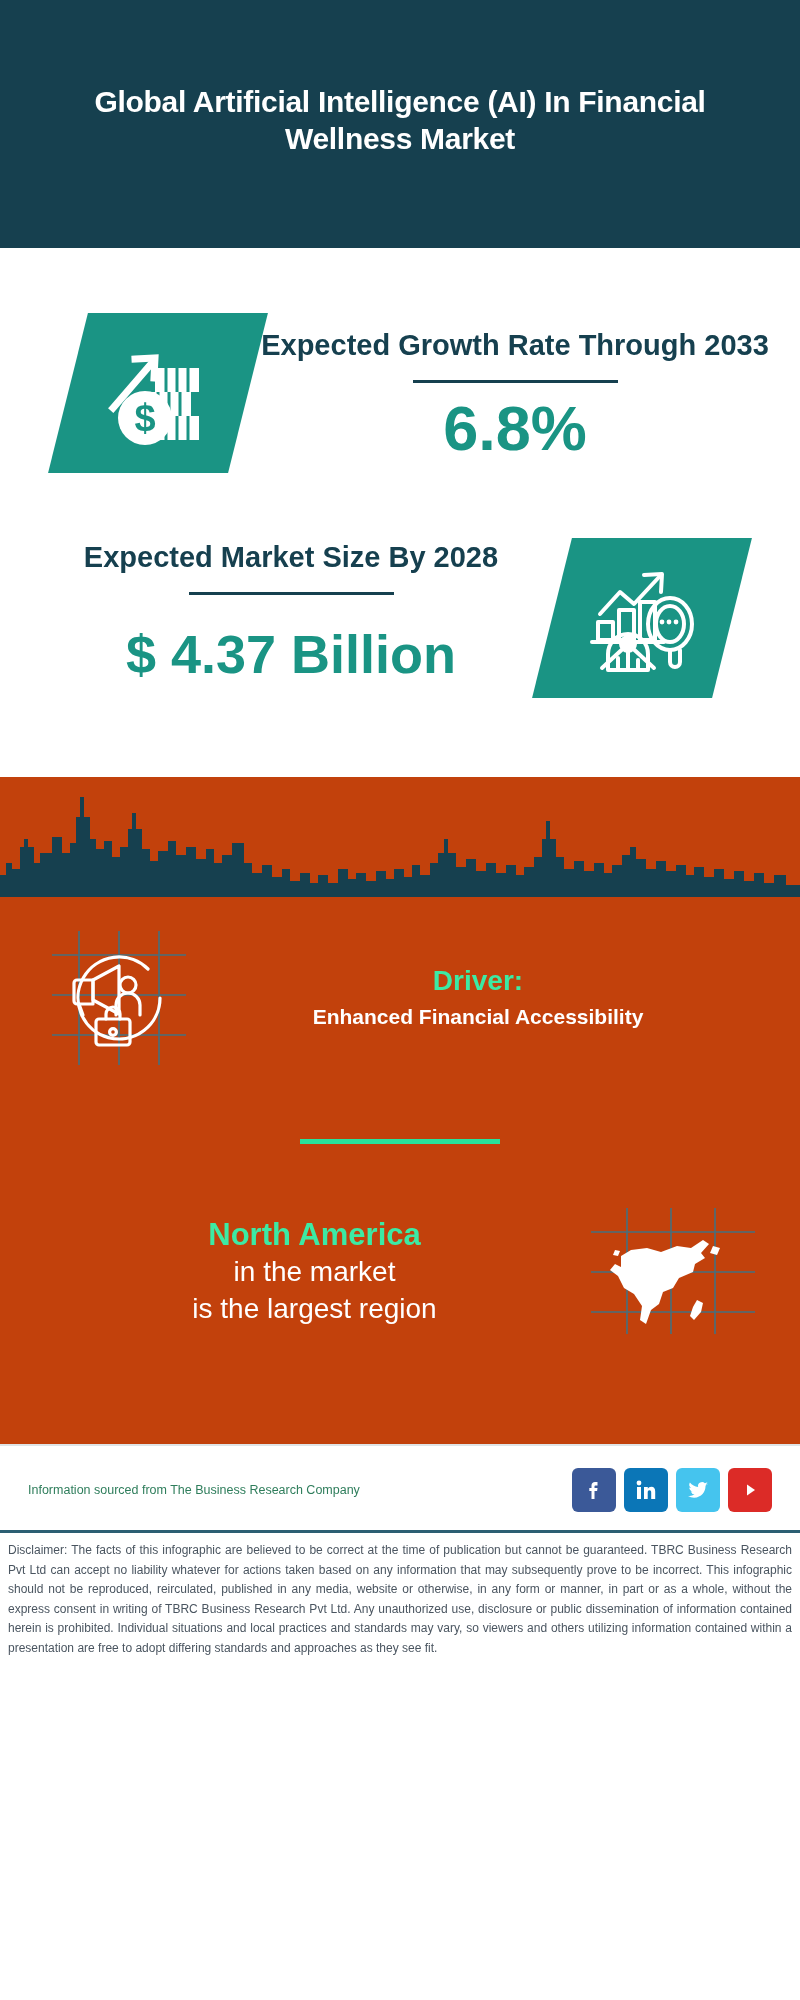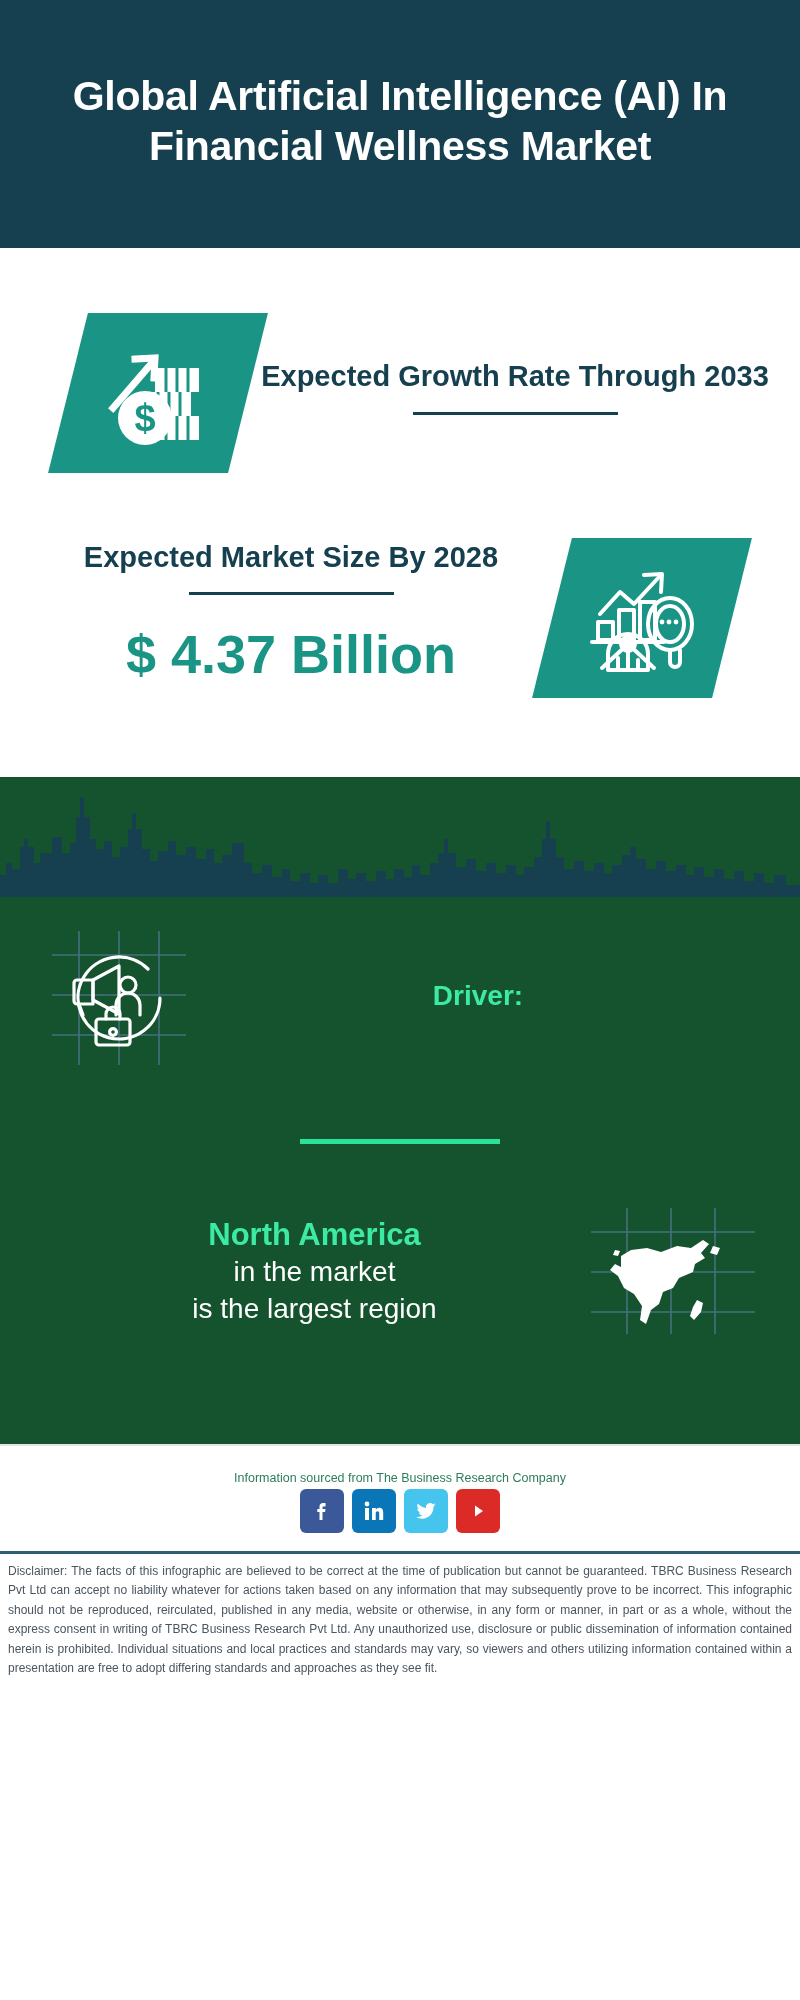--- a/index.html
+++ b/index.html
@@ -14,21 +14,21 @@
 
   
   .header {
     background:#16404f;
     height:248px;
     display:flex; align-items:center; justify-content:center;
     padding:8px 40px 14px;
   }
   .header h1 {
     color:#ffffff;
-    font-size:41px;
+    font-size:30px;
     font-weight:bold;
     line-height:1.22;
     text-align:center;
     letter-spacing:-0.3px;
   }
 
   
   .stat1 {
     position:relative; height:290px;
     display:flex; align-items:center;
@@ -57,21 +57,21 @@
     position:relative; height:240px;
     display:flex; align-items:flex-start;
   }
   .stat2 .txt { flex:1; text-align:center; padding-left:30px; }
   .stat2 .para-wrap { margin-right:68px; }
   .stat2 .stat-value { font-size:54px;margin-top:32px; }
 
   
   .darkpanel {
     position:relative;
-    background:#14532d;
+    background:#c2410c;
     padding-top:0;
   }
   .skyline { display:block; width:800px; height:120px; margin-top:-1px; }
 
   .driver-row {
     display:flex; align-items:center; padding:26px 34px 0 44px;
   }
   .grid-icon { width:150px; height:150px; flex:none; position:relative; }
   .driver-text { flex:1; text-align:center; padding:0 10px 0 6px; }
   .driver-title {
@@ -90,21 +90,20 @@
   .map-icon { width:175px; height:135px; flex:none; }
 
   .dark-pad { height:105px; }
 
   
   .footer {
     background:#ffffff;
     padding:22px 28px 18px;
     display:flex; align-items:center; justify-content:space-between;
     border-top:2px solid #dfe4e6;
-    flex-direction:column;
   }
   .footer-text { font-size:12.5px; color:#2e7d5b; line-height:1.65; }
   .socials { display:flex; gap:8px; }
   .soc {
     width:44px; height:44px; border-radius:6px;
     display:flex; align-items:center; justify-content:center;
     color:#fff;
   }
 
   .disclaimer {
@@ -150,20 +149,21 @@
             </g>
             <circle cx="46" cy="84" r="27" fill="#ffffff"></circle>
             <text x="46" y="97" font-size="38" font-weight="bold" text-anchor="middle" fill="#1a9484" font-family="Liberation Sans, sans-serif">$</text>
           </svg>
         </div>
       </div>
     </div>
     <div class="txt">
       <div class="stat-label">Expected Growth Rate Through 2033</div>
       <div class="rule"></div>
+      <div class="stat-value">6.8%</div>
     </div>
   </div>
 
   <div class="stat2">
     <div class="txt">
       <div class="stat-label">Expected Market Size By 2028</div>
       <div class="rule"></div>
       <div class="stat-value">$ 4.37 Billion</div>
     </div>
     <div class="para-wrap">
@@ -222,20 +222,21 @@
             <circle cx="84" cy="62" r="8"></circle>
             <path d="M72 92 v-10 a12 12 0 0 1 24 0 v10"></path>
             <rect x="52" y="96" width="34" height="26" rx="3"></rect>
             <path d="M62 96 v-5 a7 7 0 0 1 14 0 v5"></path>
             <circle cx="69" cy="109" r="3.4"></circle>
           </g>
         </svg>
       </div>
       <div class="driver-text">
         <div class="driver-title">Driver:</div>
+        <div class="driver-body">Enhanced Financial Accessibility</div>
       </div>
     </div>
 
     <div class="mint-rule"></div>
 
     <div class="region-row">
       <div class="region-text">
         <div class="region-name">North America</div>
         <div class="region-sub">in the market</div>
         <div class="region-sub">is the largest region</div>

